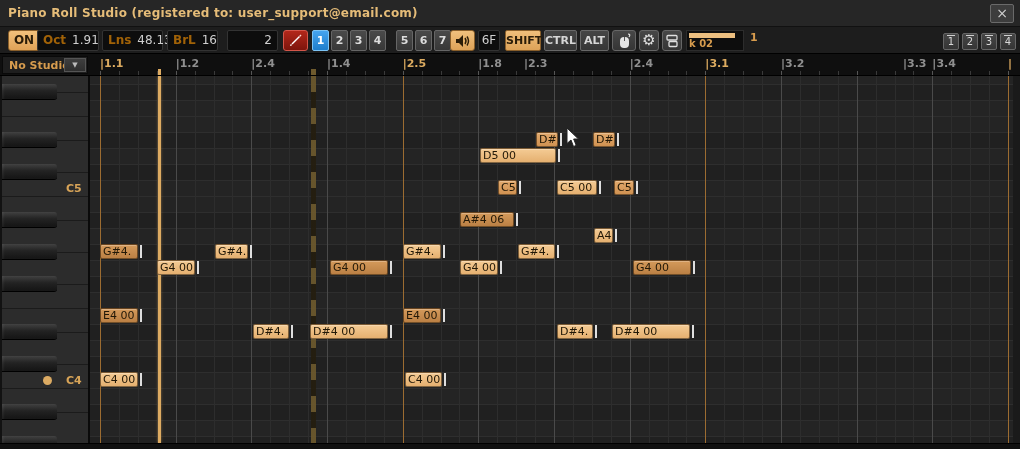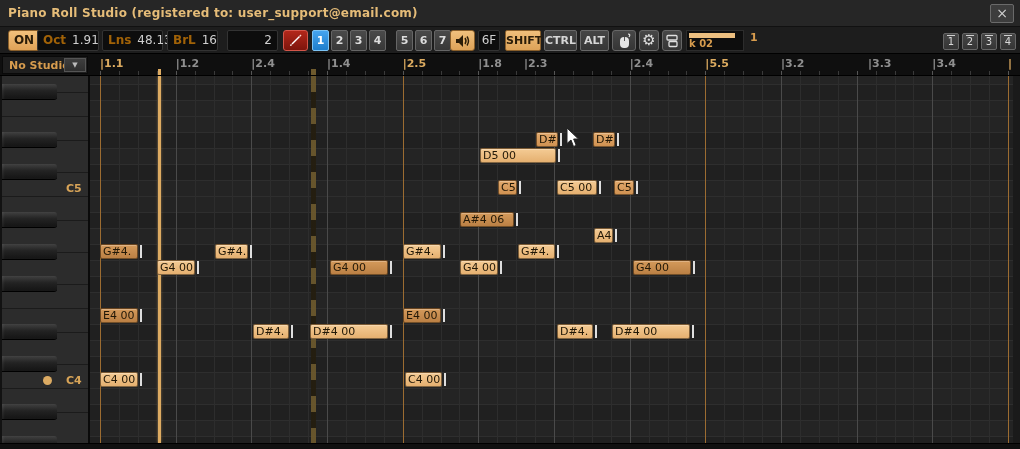--- a/index.html
+++ b/index.html
@@ -167,23 +167,23 @@
     </div>
     <div id="tmarks">
         <div class="tmark strong" style="left: 100px;">|1.1</div>
         <div class="tmark" style="left: 175.67px;">|1.2</div>
         <div class="tmark" style="left: 251.34px;">|2.4</div>
         <div class="tmark" style="left: 327.01px;">|1.4</div>
         <div class="tmark strong" style="left: 402.68px;">|2.5</div>
         <div class="tmark" style="left: 478.35px;">|1.8</div>
         <div class="tmark" style="left: 524px;">|2.3</div>
         <div class="tmark" style="left: 629.69px;">|2.4</div>
-        <div class="tmark strong" style="left: 705.36px;">|5.5</div>
+        <div class="tmark strong" style="left: 705.36px;">|3.1</div>
         <div class="tmark" style="left: 781.03px;">|3.2</div>
-        <div class="tmark" style="left: 868px;">|3.3</div>
+        <div class="tmark" style="left: 903px;">|3.3</div>
         <div class="tmark" style="left: 932.37px;">|3.4</div>
         <div class="tmark strong" style="left: 1008px;">|</div>
         <div class="ttick beat" style="left: 100px;"></div>
         <div class="ttick" style="left: 118.917px;"></div>
         <div class="ttick" style="left: 137.834px;"></div>
         <div class="ttick" style="left: 156.751px;"></div>
         <div class="ttick beat" style="left: 175.668px;"></div>
         <div class="ttick" style="left: 194.585px;"></div>
         <div class="ttick" style="left: 213.502px;"></div>
         <div class="ttick" style="left: 232.419px;"></div>

